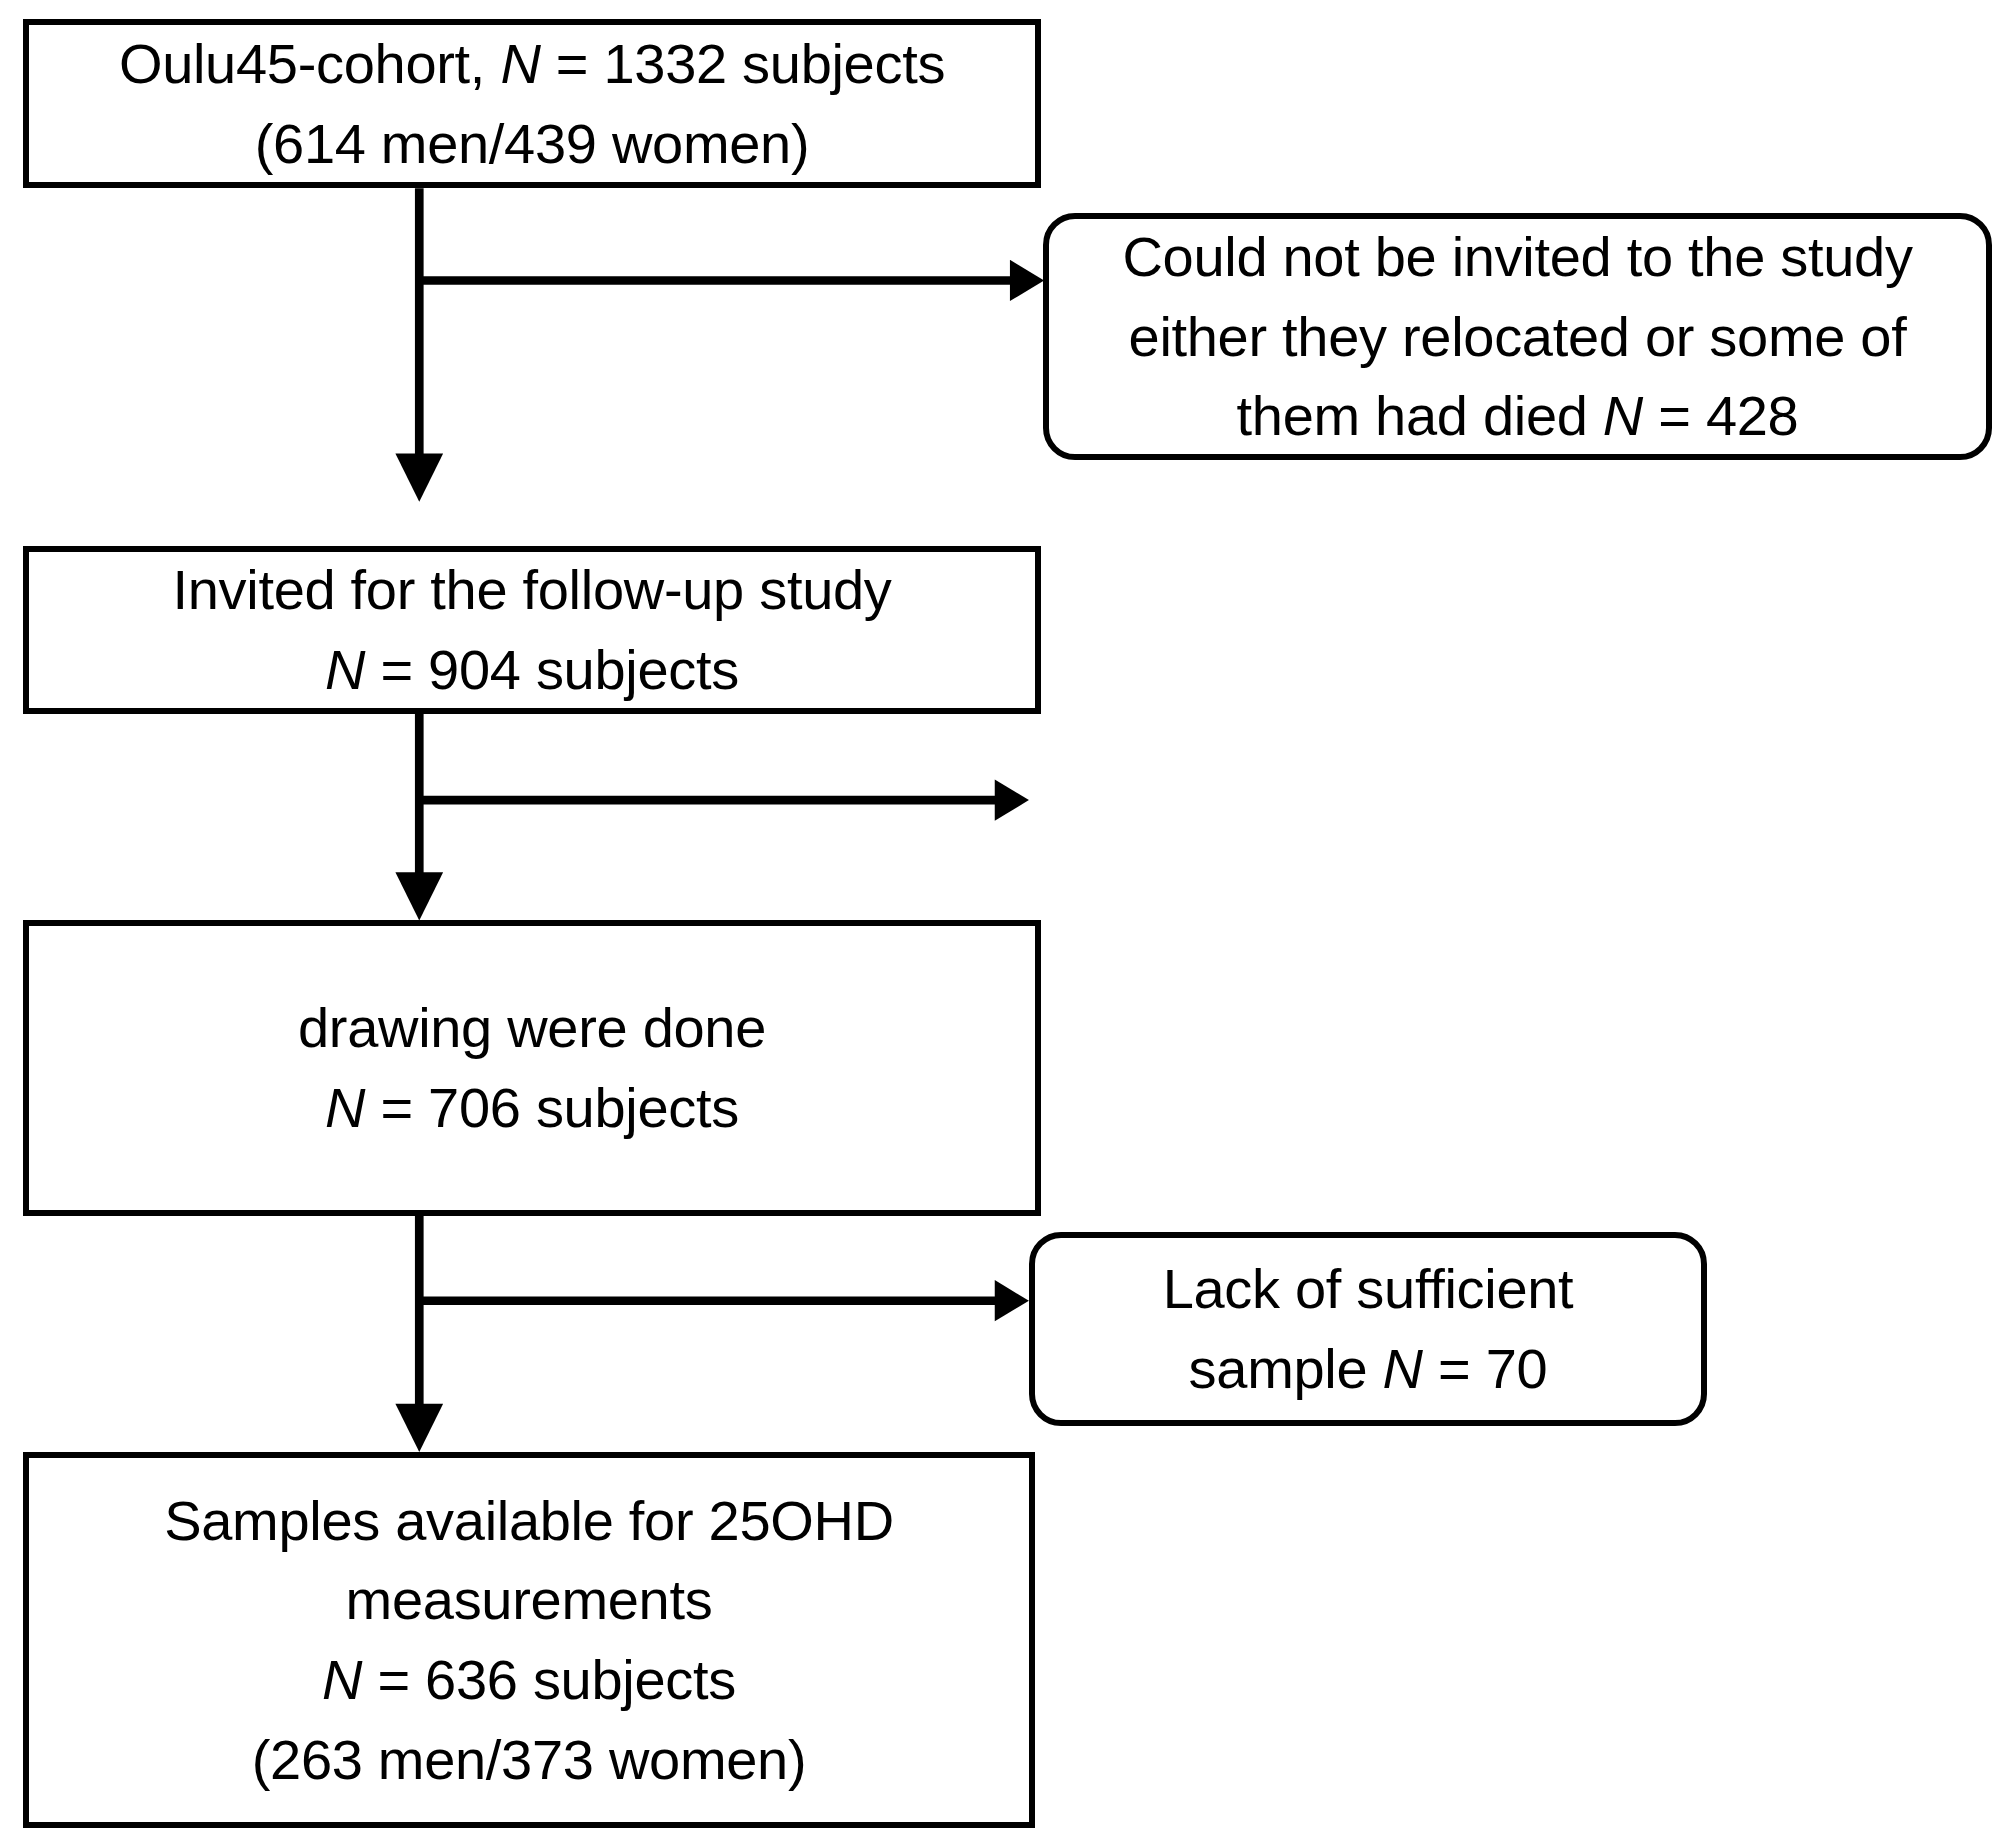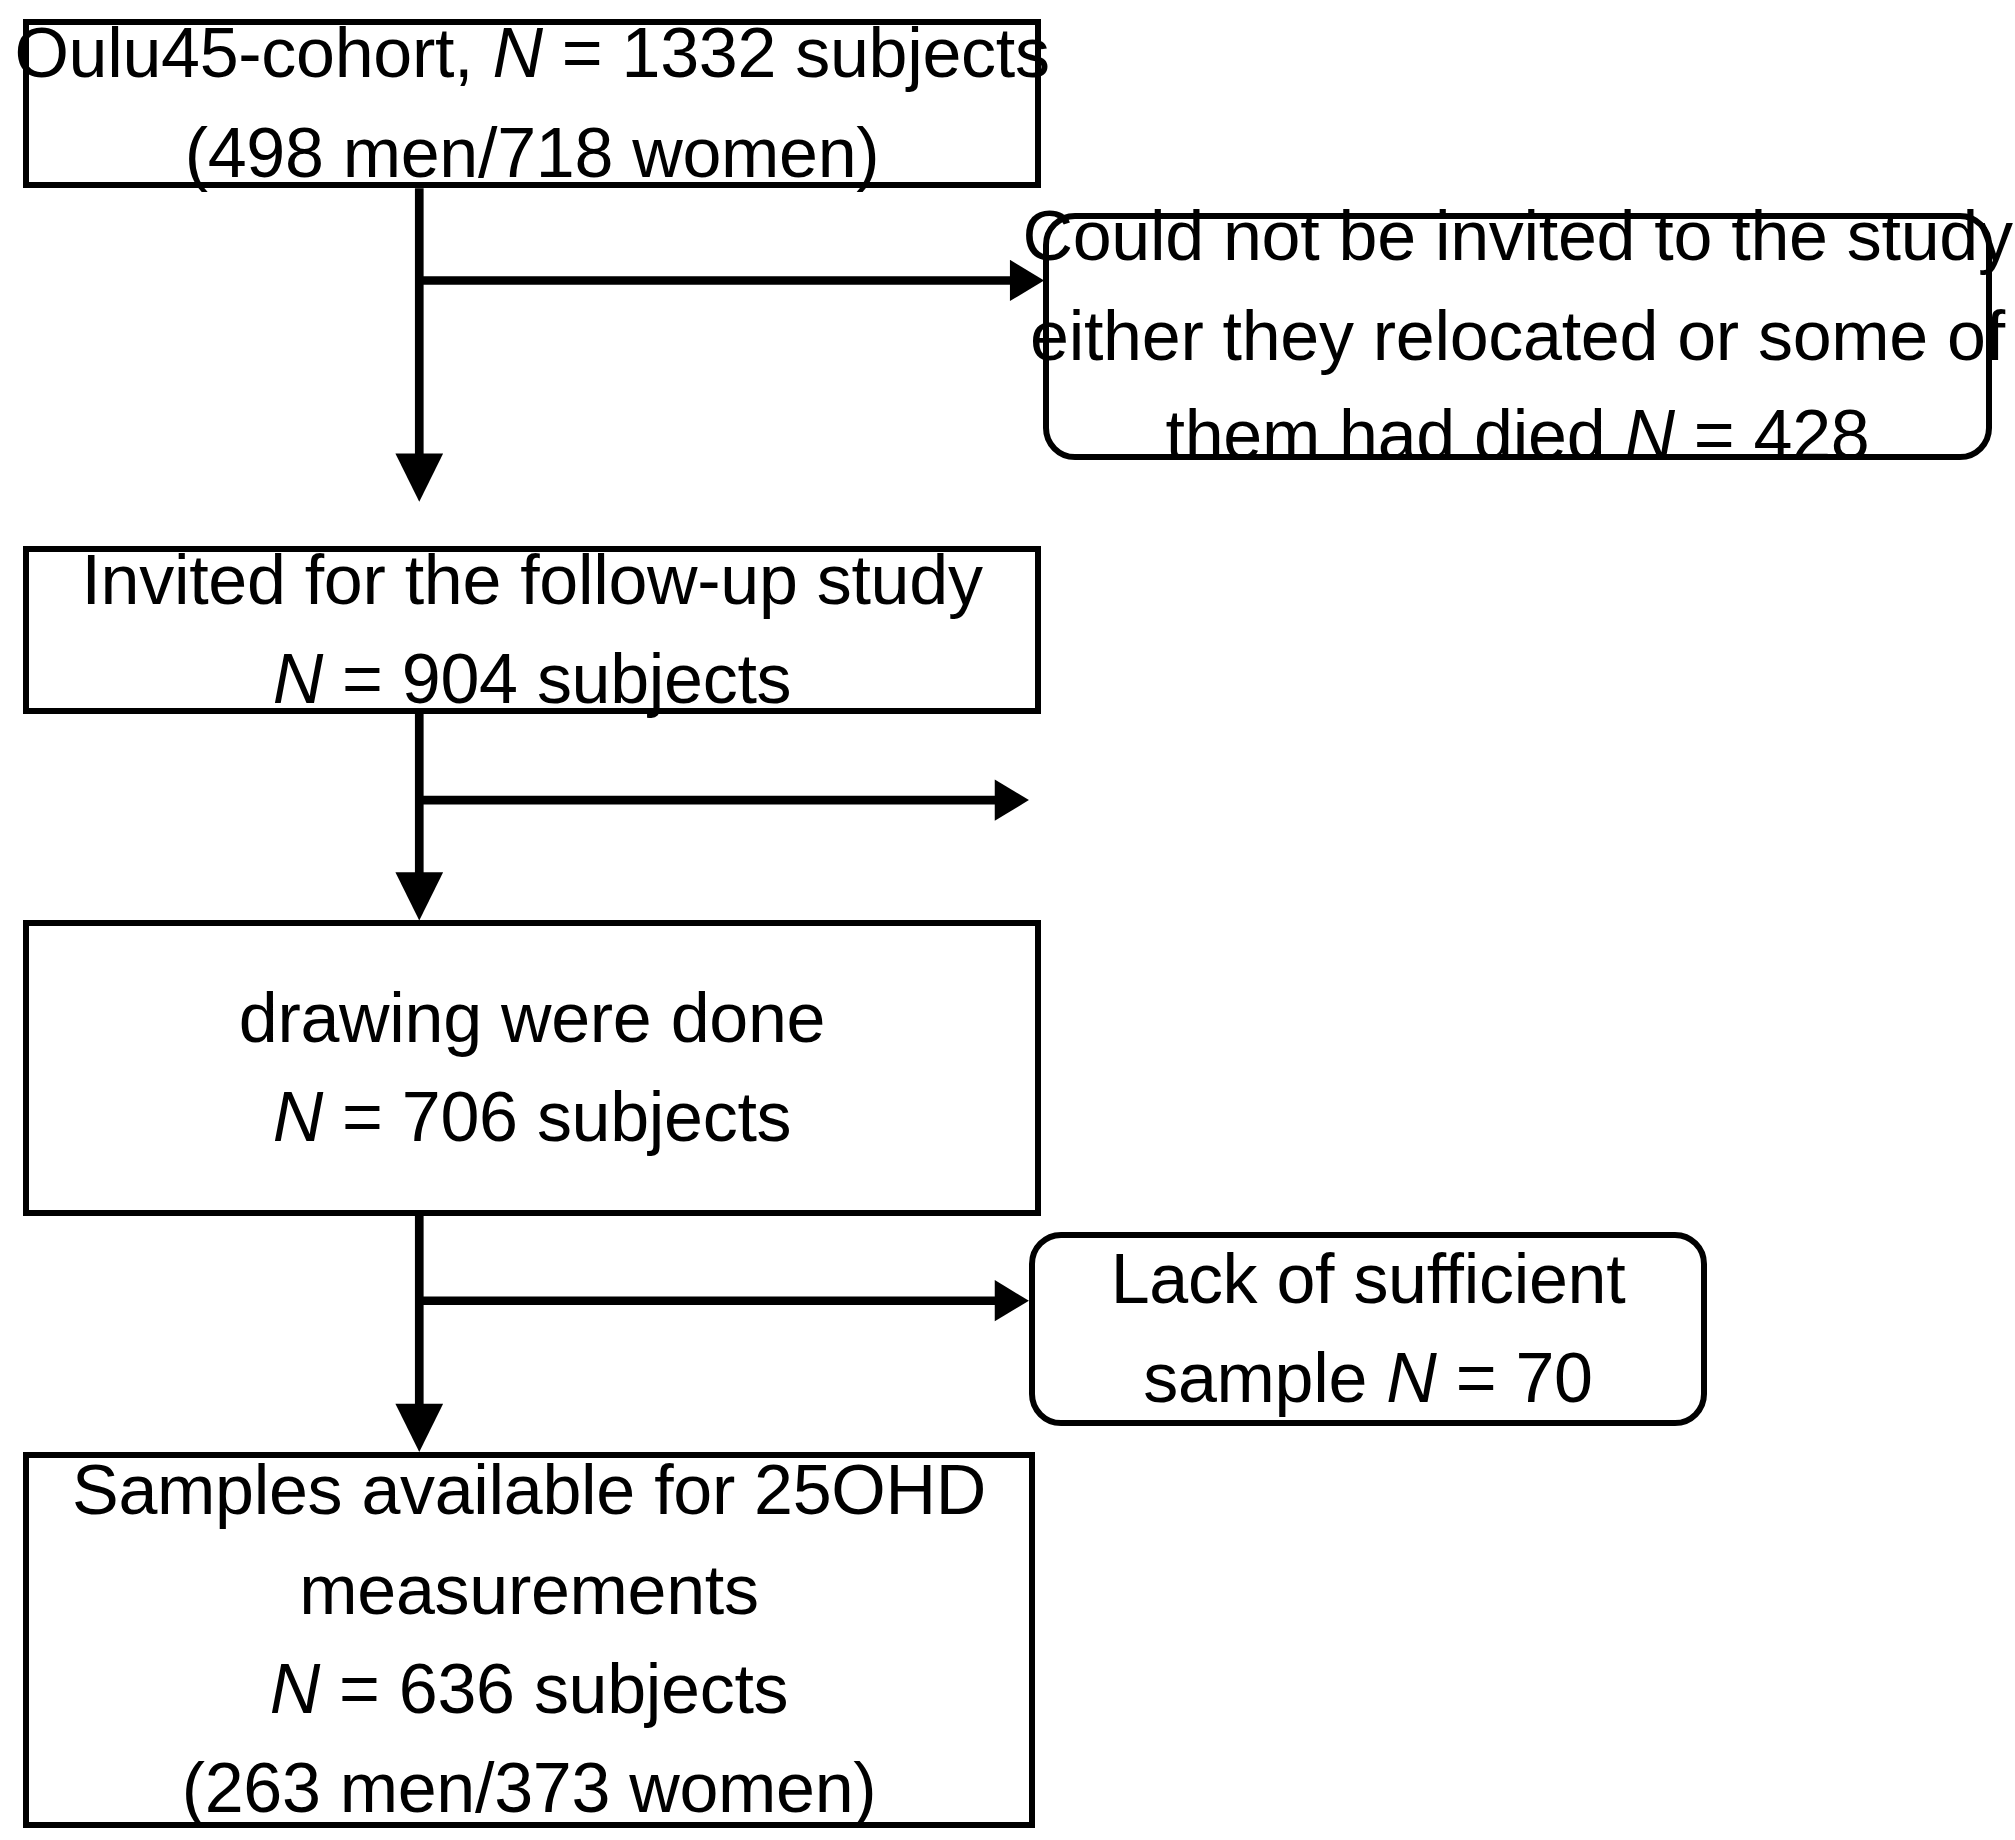--- a/index.html
+++ b/index.html
@@ -36,21 +36,21 @@
     flex-direction: column;
     align-items: center;
     justify-content: center;
     text-align: center;
     border: 6px solid #000000;
   }
   .node-box.rect { border-radius: 0; }
   .node-box.rounded { border-radius: 32px; }
   .node-line {
     display: block;
-    font-size: 70px;
+    font-size: 56px;
     line-height: 1.42;
     white-space: nowrap;
     letter-spacing: -0.3px;
     font-weight: 400;
   }
   .node-line i {
     font-style: italic;
   }
 </style>
 </head>
@@ -86,21 +86,21 @@
     </g>
 
     <g>
       <line x1="773" y1="2398" x2="1845" y2="2398" stroke="#000000" stroke-width="16"></line>
       <polygon points="1897,2398 1834,2360 1834,2436" fill="#000000"></polygon>
     </g>
   </svg>
 
   <div class="node-box rect" style="left:23px; top:19px; width:1018px; height:169px;">
     <span class="node-line"><span>Oulu45-cohort, </span><i>N</i><span> = 1332 subjects</span></span>
-    <span class="node-line"><span>(498 men/718 women)</span><i></i><span></span></span>
+    <span class="node-line"><span>(614 men/439 women)</span><i></i><span></span></span>
   </div>
 
   <div class="node-box rounded" style="left:1043px; top:213px; width:949px; height:247px;">
     <span class="node-line"><span>Could not be invited to the study</span><i></i><span></span></span>
     <span class="node-line"><span>either they relocated or some of</span><i></i><span></span></span>
     <span class="node-line"><span>them had died </span><i>N</i><span> = 428</span></span>
   </div>
 
   <div class="node-box rect" style="left:23px; top:502px; width:1018px; height:168px;margin-top:44px;">
     <span class="node-line"><span>Invited for the follow-up study</span><i></i><span></span></span>

